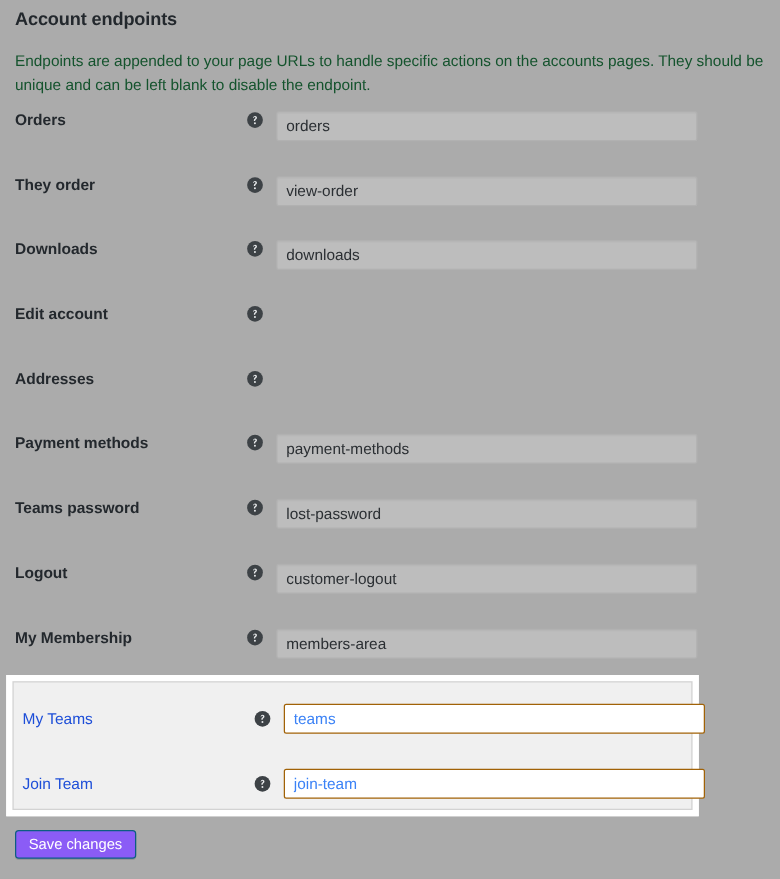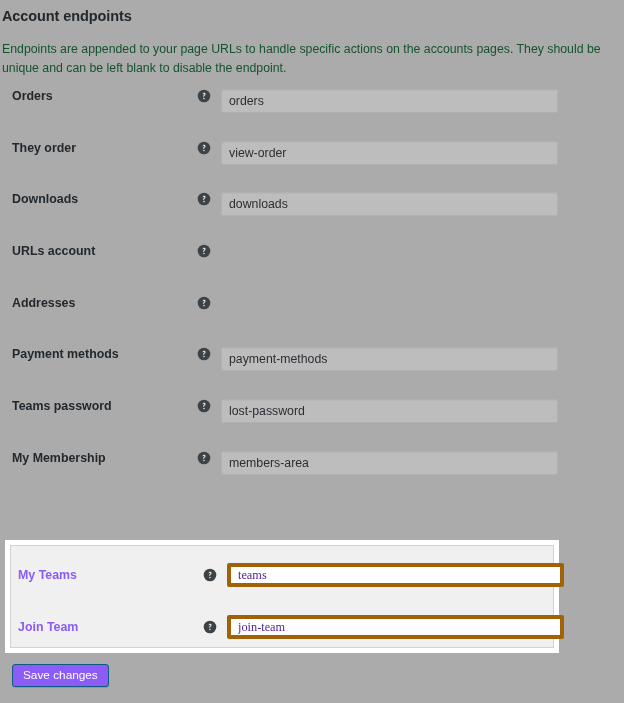--- a/index.html
+++ b/index.html
@@ -13,21 +13,21 @@
     font-family: "Liberation Sans", sans-serif;
     overflow: hidden;
     position: relative;
   }
 
   .page {
     position: relative;
     width: 624px;
     height: 622px;
     box-sizing: border-box;
-    padding: 0 2px;
+    padding: 0 12px;
   }
 
   .section-title {
     font-size: 14.5px;
     font-weight: bold;
     color: #23282d;
     line-height: 1;
     margin: 0;
     padding-top: 9px;
     letter-spacing: -0.1px;
@@ -119,35 +119,35 @@
     display: flex;
     align-items: center;
   }
   .hl-row.r1 { top: 17px; }
   .hl-row.r2 { top: 69px; }
 
   .hl-label {
     width: 185px;
     flex: 0 0 185px;
     font-size: 12.4px;
-    font-weight: bold;
-    color: #8b5cf6;
+    font-weight: normal;
+    color: #1d4ed8;
   }
 
   .hl-input {
     flex: 0 0 337px;
     width: 337px;
     height: 24px;
     box-sizing: border-box;
     background: #ffffff;
-    border: 4px solid #a16207;
+    border: 1px solid #a16207;
     border-radius: 2px;
-    font-family: Liberation Serif, serif;
+    font-family: Liberation Sans, sans-serif;
     font-size: 12.3px;
-    color: #4c1d95;
+    color: #3b82f6;
     padding: 0 7px;
     outline: none;
   }
 
   
   .save-button {
     position: absolute;
     left: 12px;
     top: 664px;
     height: 23px;
@@ -202,21 +202,21 @@
         <span class="help-icon">
           <svg width="14" height="14" viewBox="0 0 14 14" aria-hidden="true">
             <circle cx="7" cy="7" r="6.3" fill="#3d4246"></circle>
             <path d="M5.55 5.35c0-.85.66-1.5 1.52-1.5.87 0 1.5.6 1.5 1.4 0 .62-.3.97-.82 1.33-.45.32-.6.52-.6.95v.3H6.1v-.45c0-.63.2-.96.76-1.35.42-.3.56-.47.56-.76 0-.35-.28-.6-.69-.6-.43 0-.72.27-.74.68z" fill="#e8eaec"></path>
             <circle cx="6.95" cy="9.55" r="0.78" fill="#e8eaec"></circle>
           </svg>
         </span>
         <input type="text" class="endpoint-input" value="downloads" placeholder="" style="">
       </div>
       <div class="row">
-        <div class="row-label">URLs account</div>
+        <div class="row-label">Edit account</div>
         <span class="help-icon">
           <svg width="14" height="14" viewBox="0 0 14 14" aria-hidden="true">
             <circle cx="7" cy="7" r="6.3" fill="#3d4246"></circle>
             <path d="M5.55 5.35c0-.85.66-1.5 1.52-1.5.87 0 1.5.6 1.5 1.4 0 .62-.3.97-.82 1.33-.45.32-.6.52-.6.95v.3H6.1v-.45c0-.63.2-.96.76-1.35.42-.3.56-.47.56-.76 0-.35-.28-.6-.69-.6-.43 0-.72.27-.74.68z" fill="#e8eaec"></path>
             <circle cx="6.95" cy="9.55" r="0.78" fill="#e8eaec"></circle>
           </svg>
         </span>
       </div>
       <div class="row">
         <div class="row-label">Addresses</div>
@@ -242,20 +242,31 @@
       <div class="row">
         <div class="row-label">Teams password</div>
         <span class="help-icon">
           <svg width="14" height="14" viewBox="0 0 14 14" aria-hidden="true">
             <circle cx="7" cy="7" r="6.3" fill="#3d4246"></circle>
             <path d="M5.55 5.35c0-.85.66-1.5 1.52-1.5.87 0 1.5.6 1.5 1.4 0 .62-.3.97-.82 1.33-.45.32-.6.52-.6.95v.3H6.1v-.45c0-.63.2-.96.76-1.35.42-.3.56-.47.56-.76 0-.35-.28-.6-.69-.6-.43 0-.72.27-.74.68z" fill="#e8eaec"></path>
             <circle cx="6.95" cy="9.55" r="0.78" fill="#e8eaec"></circle>
           </svg>
         </span>
         <input type="text" class="endpoint-input" value="lost-password" placeholder="" style="">
+      </div>
+      <div class="row">
+        <div class="row-label">Logout</div>
+        <span class="help-icon">
+          <svg width="14" height="14" viewBox="0 0 14 14" aria-hidden="true">
+            <circle cx="7" cy="7" r="6.3" fill="#3d4246"></circle>
+            <path d="M5.55 5.35c0-.85.66-1.5 1.52-1.5.87 0 1.5.6 1.5 1.4 0 .62-.3.97-.82 1.33-.45.32-.6.52-.6.95v.3H6.1v-.45c0-.63.2-.96.76-1.35.42-.3.56-.47.56-.76 0-.35-.28-.6-.69-.6-.43 0-.72.27-.74.68z" fill="#e8eaec"></path>
+            <circle cx="6.95" cy="9.55" r="0.78" fill="#e8eaec"></circle>
+          </svg>
+        </span>
+        <input type="text" class="endpoint-input" value="customer-logout" placeholder="" style="">
       </div>
       <div class="row">
         <div class="row-label">My Membership</div>
         <span class="help-icon">
           <svg width="14" height="14" viewBox="0 0 14 14" aria-hidden="true">
             <circle cx="7" cy="7" r="6.3" fill="#3d4246"></circle>
             <path d="M5.55 5.35c0-.85.66-1.5 1.52-1.5.87 0 1.5.6 1.5 1.4 0 .62-.3.97-.82 1.33-.45.32-.6.52-.6.95v.3H6.1v-.45c0-.63.2-.96.76-1.35.42-.3.56-.47.56-.76 0-.35-.28-.6-.69-.6-.43 0-.72.27-.74.68z" fill="#e8eaec"></path>
             <circle cx="6.95" cy="9.55" r="0.78" fill="#e8eaec"></circle>
           </svg>
         </span>

